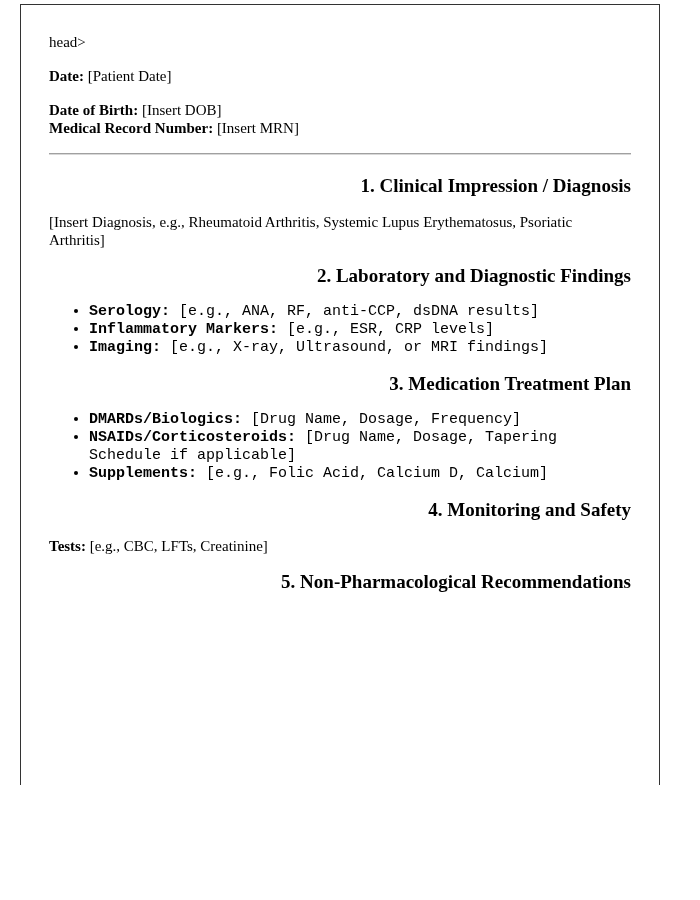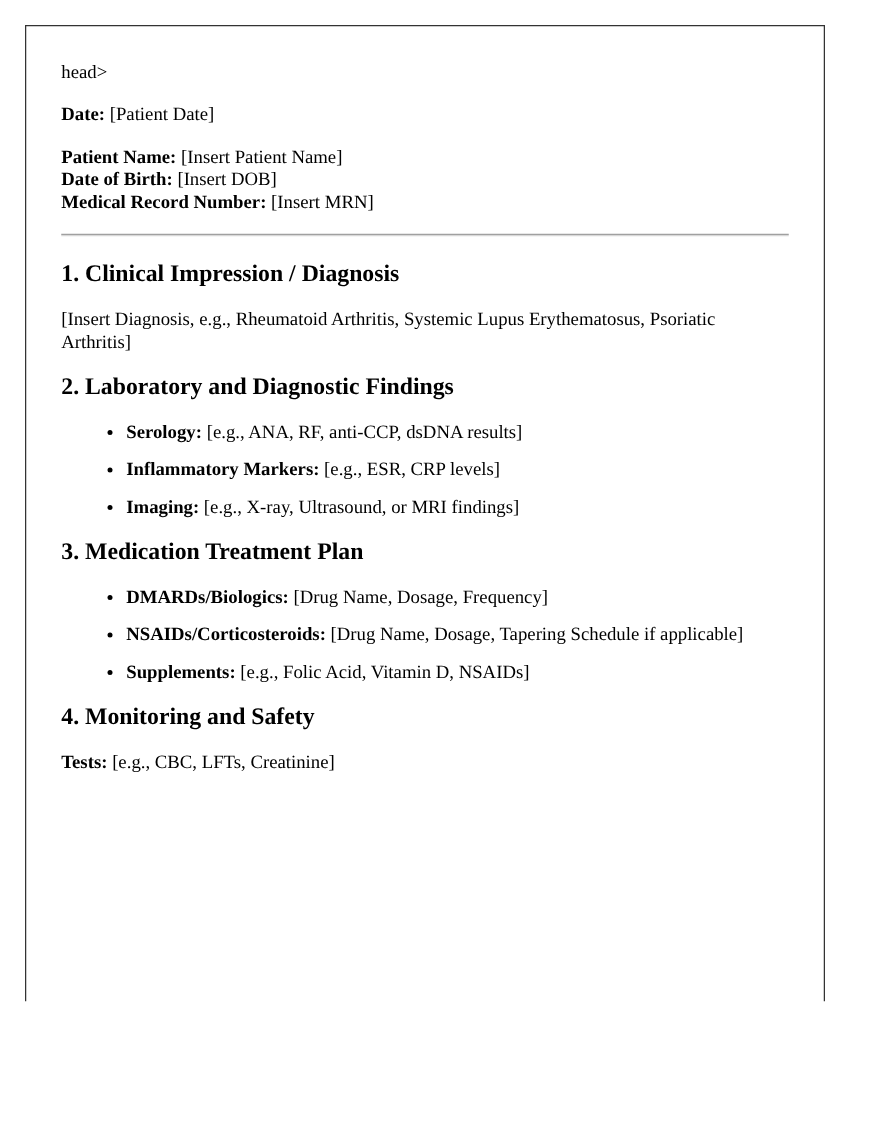--- a/index.html
+++ b/index.html
@@ -11,21 +11,21 @@
       width: 700px;
       height: 900px;
       position: relative;
       overflow: hidden;
       font-family: "Liberation Serif", serif;
       color: #000;
     }
     .viewport {
       position: absolute;
       left: 20px;
-      top: 20px;
+      top: 4px;
       width: 640px;
       height: 781px;
       overflow: hidden;
       border-left: 1px solid #333;
       border-top: 1px solid #333;
       border-right: 1px solid #333;
       box-sizing: border-box;
     }
     .page {
       padding: 28px 28px 0 28px;
@@ -41,47 +41,44 @@
       border-top: 1px solid #a0a0a0;
       border-bottom: 1px solid #d8d8d8;
       margin: 7px 0 20px 0;
       height: 0;
     }
     h2 {
       font-size: 19px;
       line-height: 22px;
       font-weight: bold;
       margin: 2px 0 16px 0;
+      text-align: right;
     }
     ul {
       margin: 0 0 16px 0;
       padding-left: 40px;
     }
-    li { margin: 12px; }
+    li { margin: 0; font-family: Liberation Mono, monospace; }
     b { font-weight: bold; }
     .clipped-heading { margin-top: 2px; }
   </style>
 </head>
 <body>
 
 <div class="viewport">
   <div class="page">
 
     <p class="muted-tag">head&gt;</p>
 
     <p>
       <b>Date:</b>
       <span>[Patient Date]</span>
     </p>
 
     <div class="meta-block">
-      <p>
-        <b>Patient Name:</b>
-        <span>[Insert Patient Name]</span>
-      </p>
       <p>
         <b>Date of Birth:</b>
         <span>[Insert DOB]</span>
       </p>
       <p>
         <b>Medical Record Number:</b>
         <span>[Insert MRN]</span>
       </p>
     </div>
 
@@ -111,25 +108,26 @@
       <li>
         <b>DMARDs/Biologics:</b>
         <span>[Drug Name, Dosage, Frequency]</span>
       </li>
       <li>
         <b>NSAIDs/Corticosteroids:</b>
         <span>[Drug Name, Dosage, Tapering Schedule if applicable]</span>
       </li>
       <li>
         <b>Supplements:</b>
-        <span>[e.g., Folic Acid, Vitamin D, NSAIDs]</span>
+        <span>[e.g., Folic Acid, Calcium D, Calcium]</span>
       </li>
     </ul>
 
     <h2>4. Monitoring and Safety</h2>
     <p>
       <b>Tests:</b>
       <span>[e.g., CBC, LFTs, Creatinine]</span>
     </p>
 
+    <h2 class="clipped-heading">5. Non-Pharmacological Recommendations</h2>
 
   </div>
 </div>
 
 </body></html>

